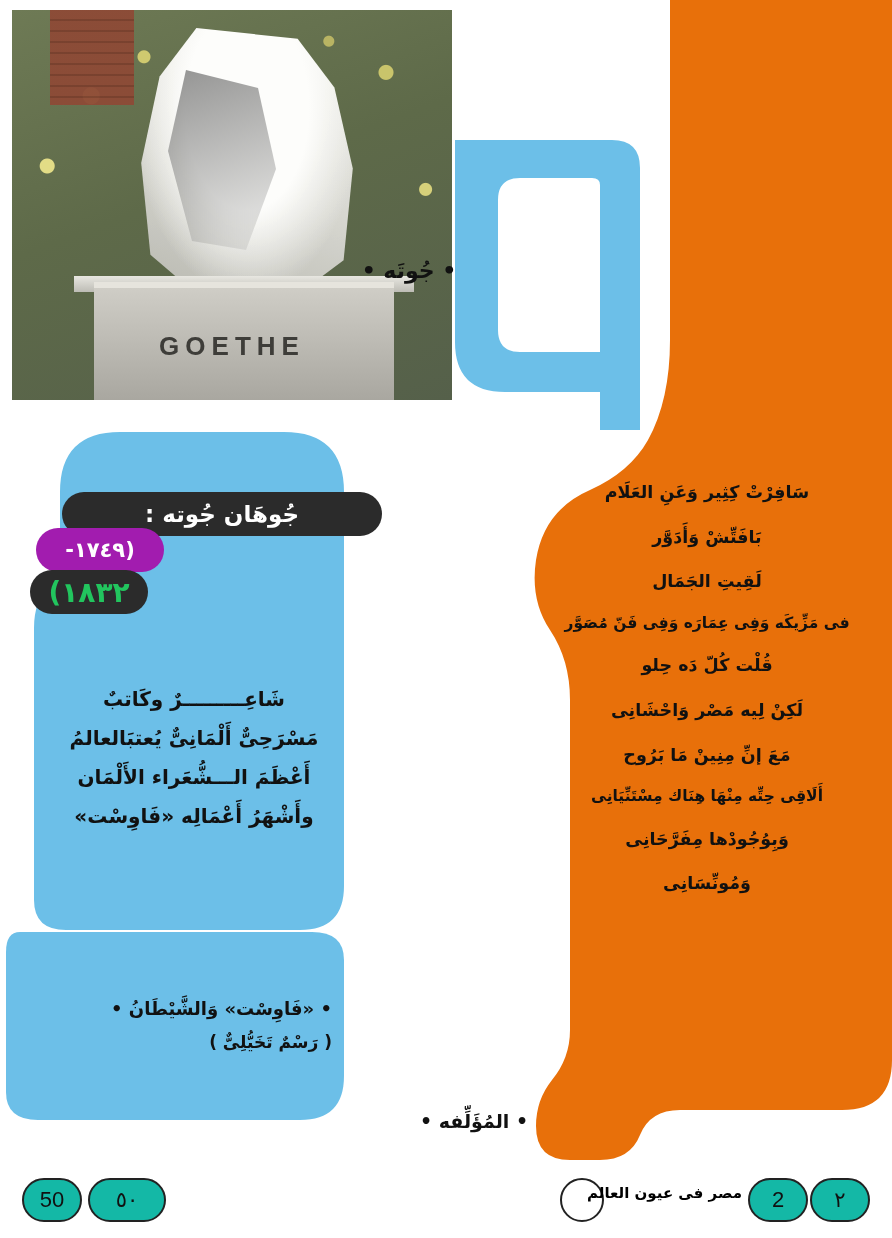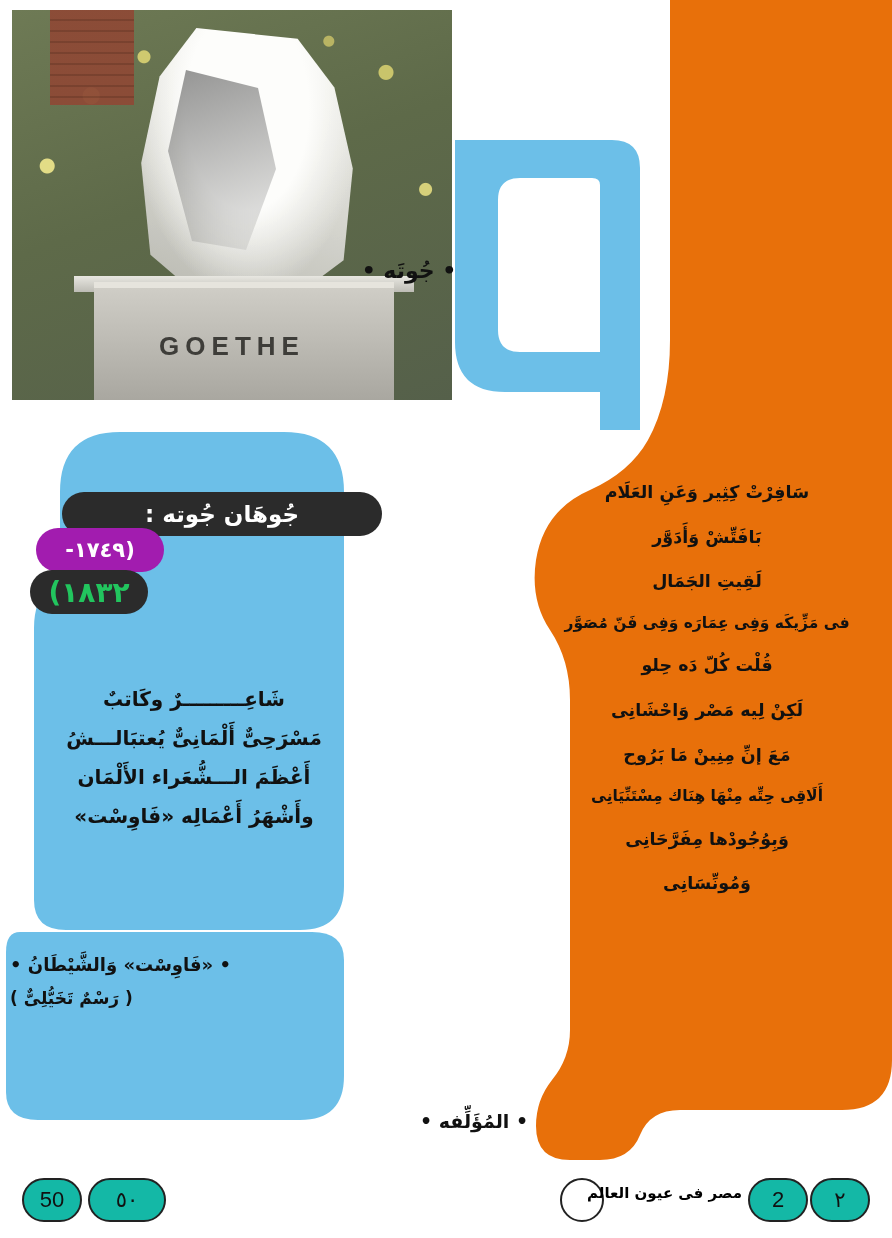--- a/index.html
+++ b/index.html
@@ -170,24 +170,24 @@
     text-align-last: center;
     color: #111;
     font-size: 20px;
     line-height: 1.95;
     font-weight: 600;
     margin-top: 32px;
   }
   .caption-block {
     position: absolute;
     left: 10px;
-    top: 948px;
+    top: 992px;
     width: 322px;
     direction: rtl;
-    text-align: left;
+    text-align: right;
     color: #111;
     font-size: 18px;
     font-weight: 700;
     line-height: 1.9;
   }
   .caption-block .line2 { font-size: 17px; }
 
   .poem {
     position: absolute;
     right: 20px;
@@ -339,21 +339,21 @@
   </div>
 
   <div class="label-goethe">• جُوتَه •</div>
 
   <div class="title-bubble">جُوهَان جُوته :</div>
   <div class="date-bubble">(١٧٤٩-</div>
   <div class="date-bubble2">١٨٣٢)</div>
 
   <div class="bio">
     <div>شَاعِـــــــــرٌ وكَاتبٌ</div>
-    <div>مَسْرَحِىٌّ أَلْمَانِىٌّ يُعتبَالـــشُ</div>
+    <div>مَسْرَحِىٌّ أَلْمَانِىٌّ يُعتبَالعالمُ</div>
     <div>أَعْظَمَ الـــشُّعَراء الأَلْمَان</div>
     <div>وأَشْهَرُ أَعْمَالِه «فَاوِسْت»</div>
   </div>
 
   <div class="caption-block">
     <div class="line1">• «فَاوِسْت» وَالشَّيْطَانُ •</div>
     <div class="line2">( رَسْمٌ تَخَيُّلِىٌّ )</div>
   </div>
 
   <div class="poem">

